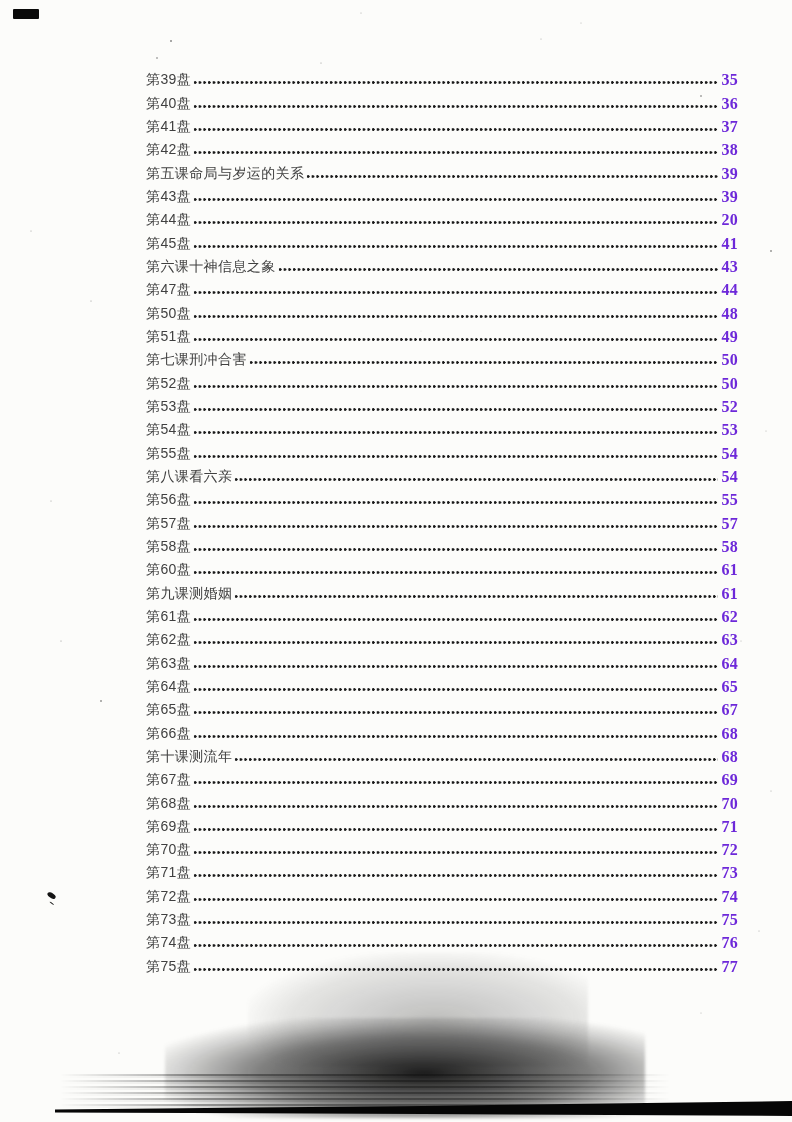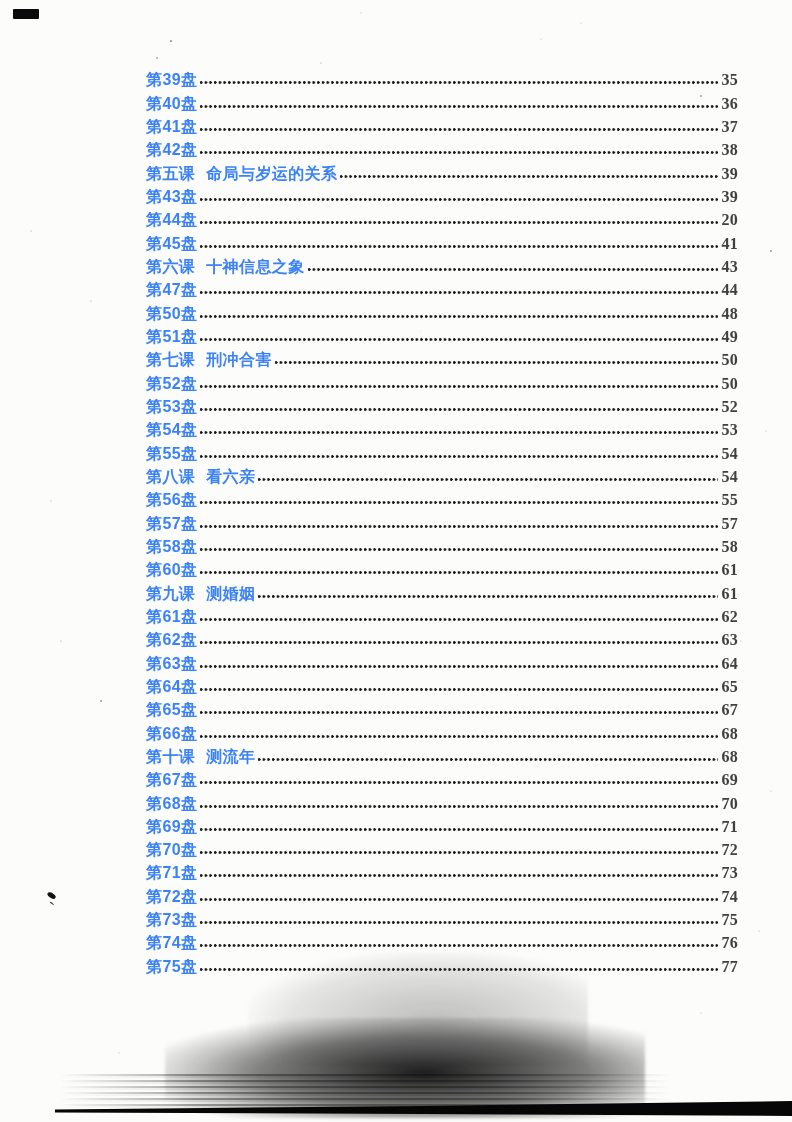--- a/index.html
+++ b/index.html
@@ -2,26 +2,26 @@
 <html><head>
 <meta charset="utf-8">
 <style>
   html,body{margin:0;padding:0;}
   body{width:792px;height:1122px;background:#efefed;font-family:"Liberation Sans","DejaVu Sans",sans-serif;}
   .page{position:relative;width:792px;height:1122px;background:#fcfcfa;overflow:hidden;}
 
   
   .toc{position:absolute;left:146px;top:66px;width:592px;}
   .toc-row{display:flex;align-items:flex-end;height:23.34px;}
-  .label{font-weight:700;font-size:16px;color:#3b82f6;line-height:19px;white-space:nowrap;letter-spacing:.4px;}
-  .lbl-title{margin-left:11px;}
+  .label{font-weight:400;font-size:14px;color:#404040;line-height:19px;white-space:nowrap;letter-spacing:.4px;}
+  .lbl-title{margin-left:0;}
   .dots{flex:1 1 auto;height:5px;margin:0 3px 4px 2px;
         background-image:radial-gradient(circle at 2.2px 2.5px,#1a1a1a 1.15px,rgba(0,0,0,0) 1.55px);
         background-size:4.7px 5px;background-repeat:repeat-x;}
-  .pg{font-family:"Liberation Serif","DejaVu Serif",serif;font-weight:700;font-size:16px;color:#404040;line-height:18px;letter-spacing:.3px;}
+  .pg{font-family:"Liberation Serif","DejaVu Serif",serif;font-weight:700;font-size:16px;color:#6d28d9;line-height:18px;letter-spacing:.3px;}
   .toc-row,.label,.pg{filter:blur(.2px);}
 
   
   .mark-topleft{position:absolute;left:13px;top:9px;width:26px;height:10px;background:#0a0a0a;border-radius:1px;}
   .ink-blot{position:absolute;left:42px;top:890px;width:22px;height:26px;}
   .ink-blot::before{content:"";position:absolute;left:5px;top:3px;width:9px;height:5px;background:#141414;
         border-radius:60% 40% 55% 45%;transform:rotate(38deg);
         box-shadow:5px 6px 0 -2px #1a1a1a,2px 10px 0 -3px #2a2a2a,8px 3px 0 -3px #151515,7px 11px 0 -3.5px #333;}
   .smudge-light{position:absolute;left:248px;top:952px;width:340px;height:115px;
         background:radial-gradient(ellipse at 55% 60%,rgba(45,45,45,.30),rgba(70,70,70,.13) 55%,rgba(0,0,0,0) 75%);

